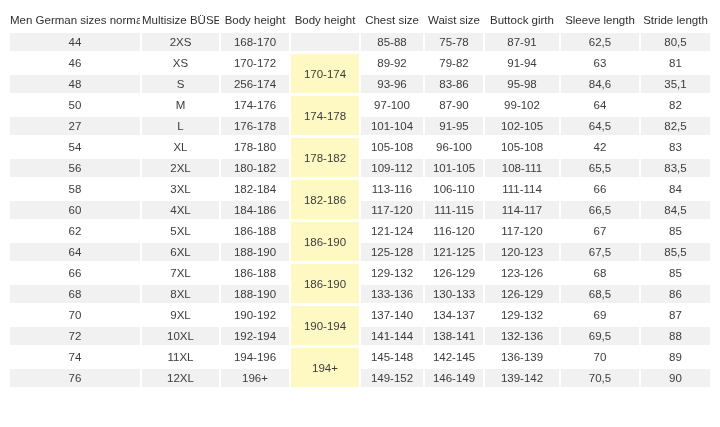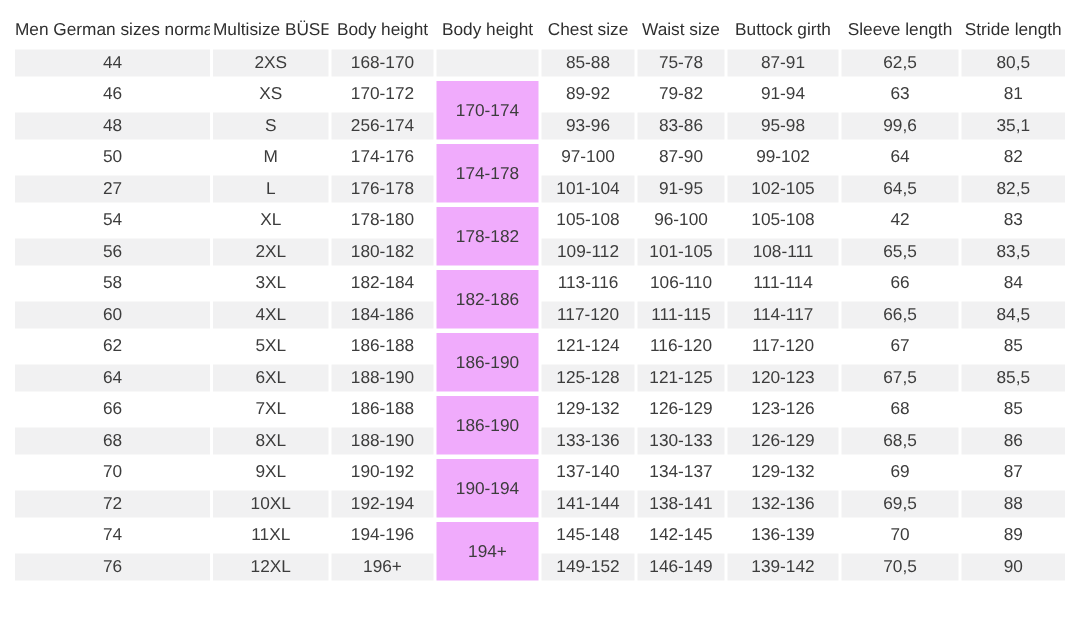--- a/index.html
+++ b/index.html
@@ -24,21 +24,21 @@
     height: 20px; padding: 0; text-align: center;
     vertical-align: middle; white-space: nowrap; overflow: hidden;
   }
   td {
     font-size: 11.5px; color: #3c3c3c;
     height: 18px; padding: 0; text-align: center;
     vertical-align: middle; white-space: nowrap; overflow: hidden;
     background: #ffffff;
   }
   tr.stripe td { background: #f1f1f2; }
-  td.bh-merged { background: #f0abfc; }
+  td.bh-merged { background: #fef9c3; }
 </style>
 </head>
 <body>
 
 <div class="page">
   <table class="sizes">
     <colgroup>
         <col style="width: 130px;">
         <col style="width: 77px;">
         <col style="width: 68px;">
@@ -85,21 +85,21 @@
           <td>63</td>
           <td>81</td>
         </tr>
         <tr class="stripe">
           <td>48</td>
           <td>S</td>
           <td>256-174</td>
           <td>93-96</td>
           <td>83-86</td>
           <td>95-98</td>
-          <td>99,6</td>
+          <td>84,6</td>
           <td>35,1</td>
         </tr>
         <tr>
           <td>50</td>
           <td>M</td>
           <td>174-176</td>
           <td rowspan="2" class="bh-merged">174-178</td>
           <td>97-100</td>
           <td>87-90</td>
           <td>99-102</td>

